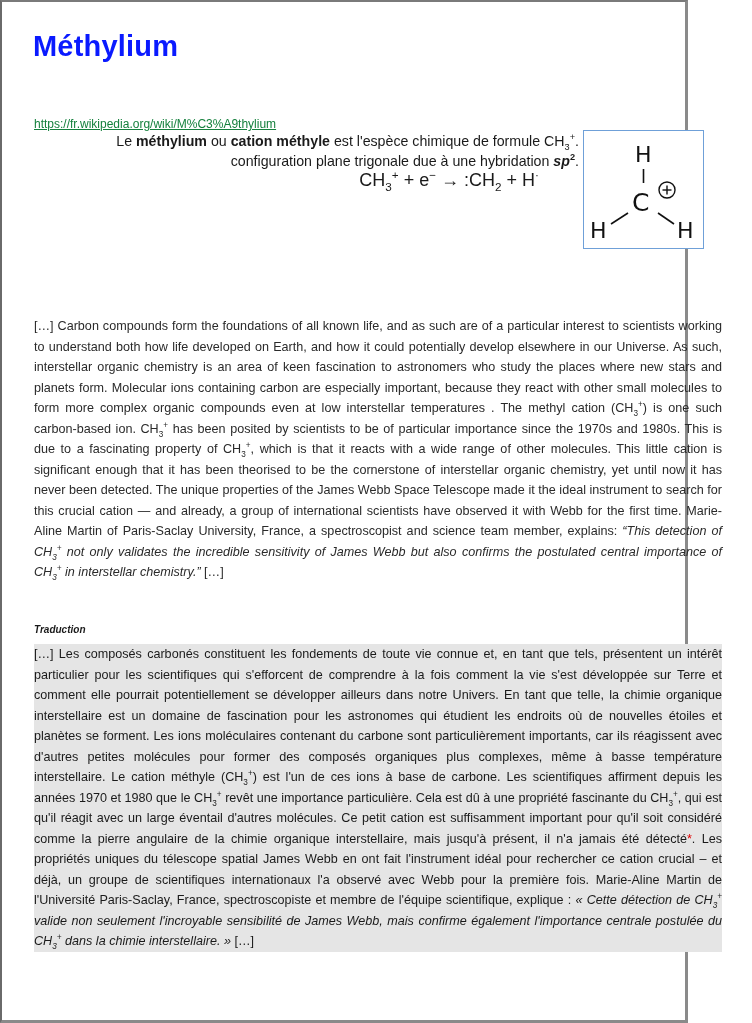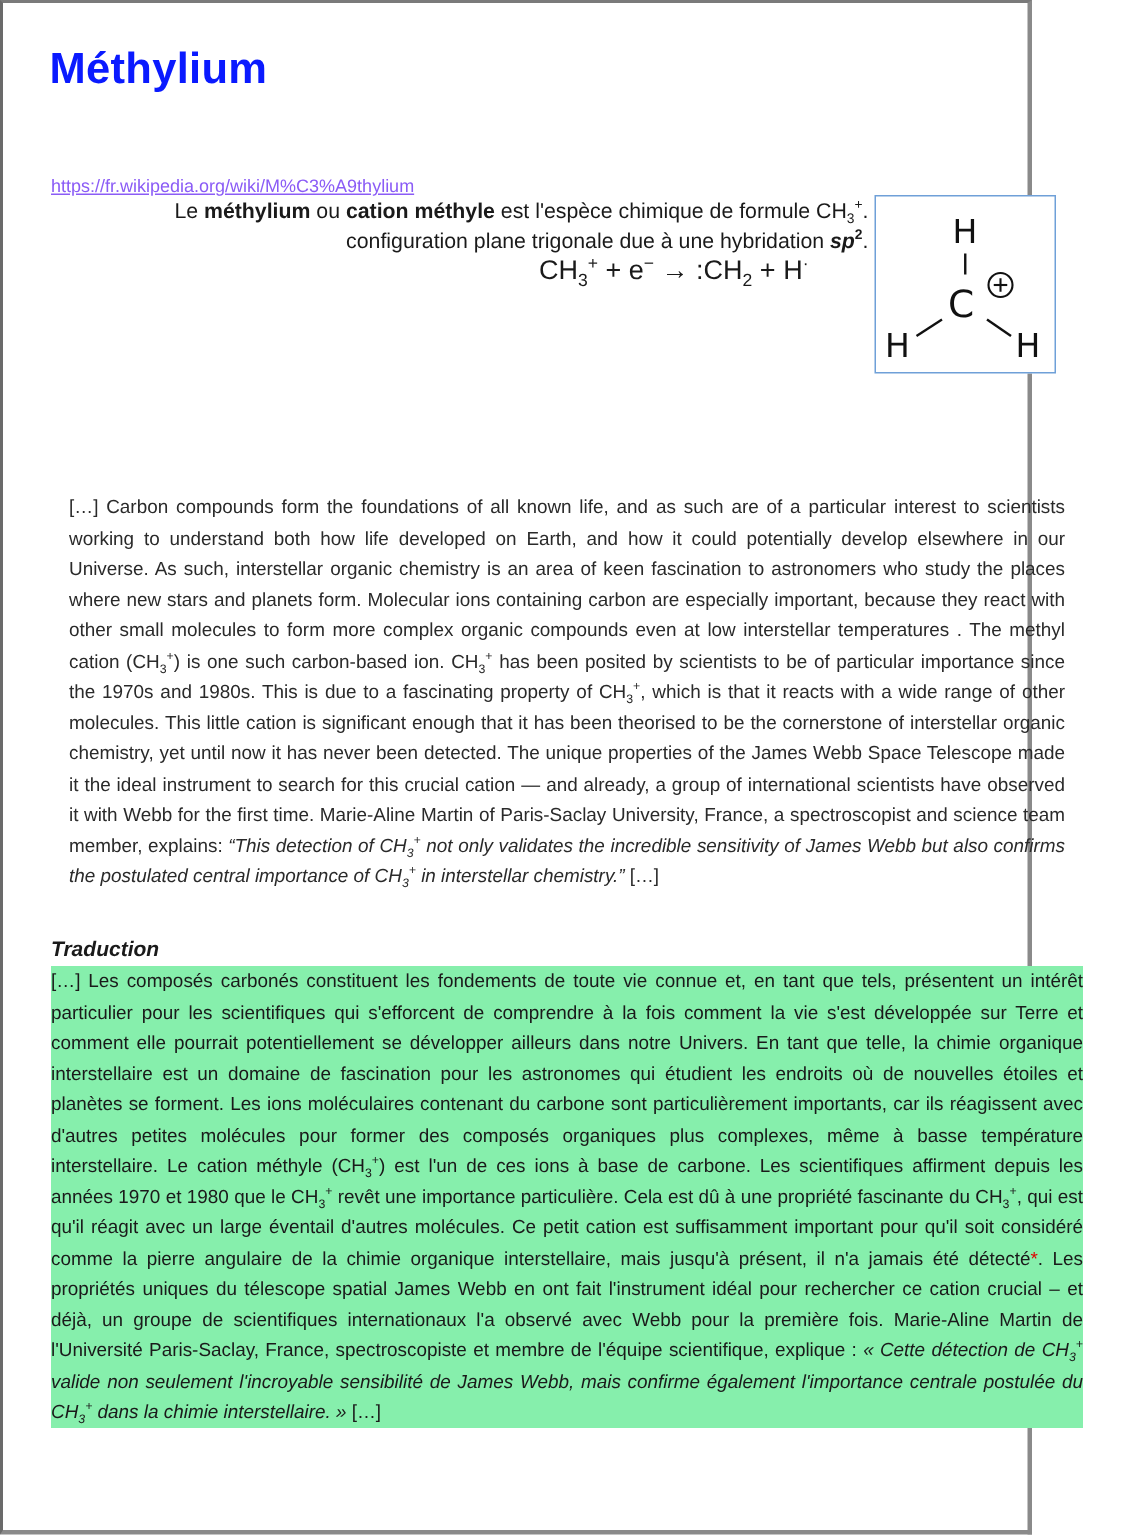--- a/index.html
+++ b/index.html
@@ -15,21 +15,21 @@
       background: #ffffff;
       font-family: "Liberation Sans", sans-serif;
       color: #1a1a1a;
     }
     .title {
       position: absolute; left: 31px; top: 28px;
       font-size: 29px; font-weight: bold; color: #0a1aff;
       letter-spacing: 0.2px;
     }
     a.link {
-      color: #8b5cf6; text-decoration: underline; font-size: 12px;
+      color: #15803d; text-decoration: underline; font-size: 12px;
     }
     .wiki {
       position: absolute; left: 32px; top: 114px; width: 545px;
       font-size: 14.2px; line-height: 19.5px;
     }
     .wiki .link { display: block; line-height: 16px; margin-bottom: 0; }
     .wiki p { margin: 0; text-align: right; }
     .justify { text-align: justify; text-align-last: justify; }
     .eq { text-align: center; font-size: 18px; padding-right: 40px; }
     sub, sup { font-size: 0.65em; line-height: 0; }
@@ -37,30 +37,30 @@
       position: absolute; left: 581px; top: 128px;
       width: 121px; height: 119px;
       border: 1px solid #6fa0d8; box-sizing: border-box; background: #fff;
     }
     .esa {
       position: absolute; left: 32px; top: 314px; width: 688px;
       font-size: 12.6px; line-height: 20.5px; color: #2a2a2a;
       text-align: justify;
     }
     .esa .link { display: block; line-height: 16px; }
-    .esa p { margin: 12px; }
+    .esa p { margin: 0; }
     .trad-head {
       position: absolute; left: 32px; top: 622px;
-      font-size: 14px; font-weight: bold; font-style: italic; color: #1a1a1a;
+      font-size: 10px; font-weight: bold; font-style: italic; color: #1a1a1a;
     }
     .trad {
       position: absolute; left: 32px; top: 642px; width: 688px;
       font-size: 12.6px; line-height: 20.5px; color: #1a1a1a;
       text-align: justify;
-      background: #86efac;
+      background: #e5e5e5;
     }
     .trad p { margin: 0; }
     .red { color: #e00000; }
     .footnote {
       position: absolute; left: 52px; top: 977px;
       font-size: 14px; font-style: italic; color: #1a1a1a;
     }
   </style>
 </head>
 <body>

